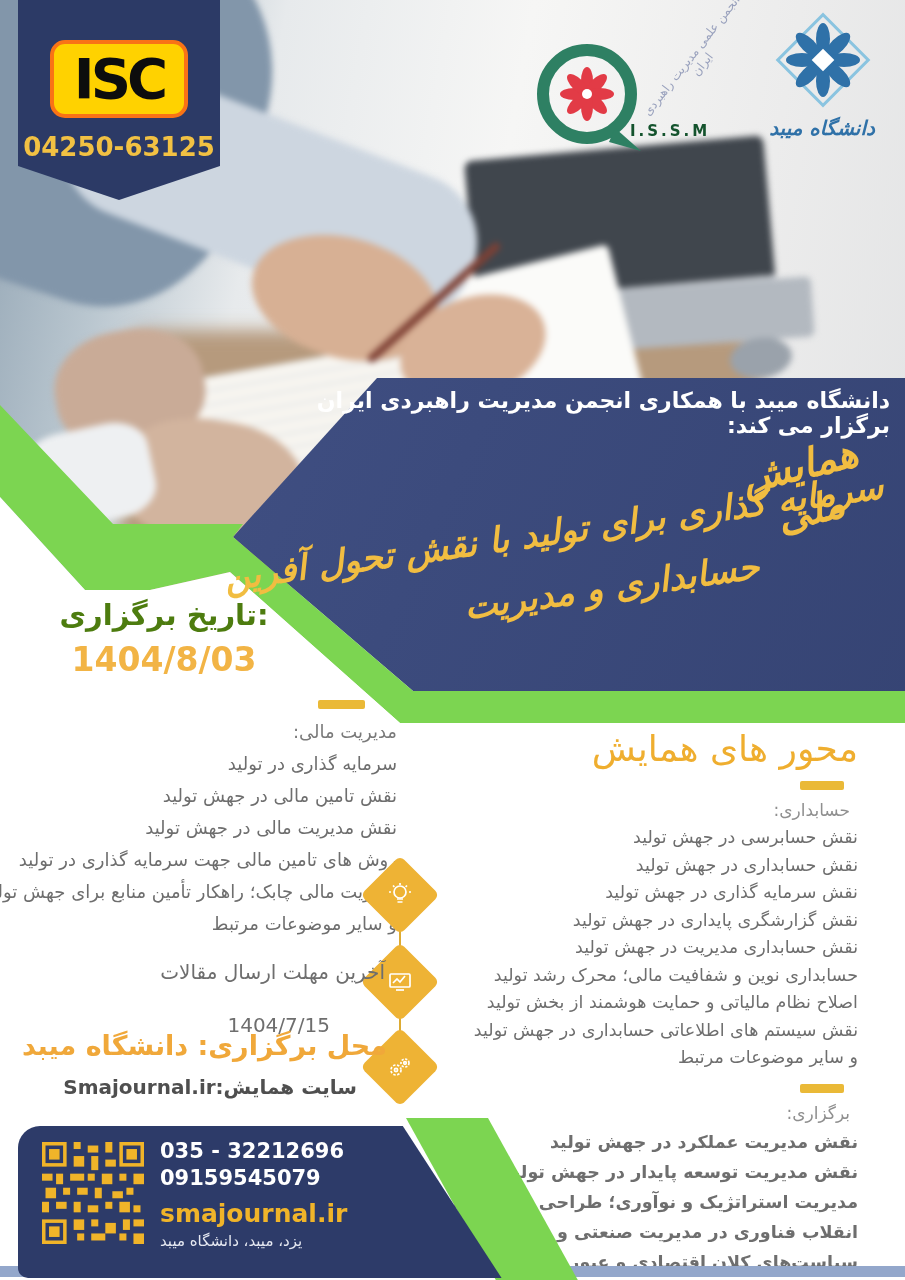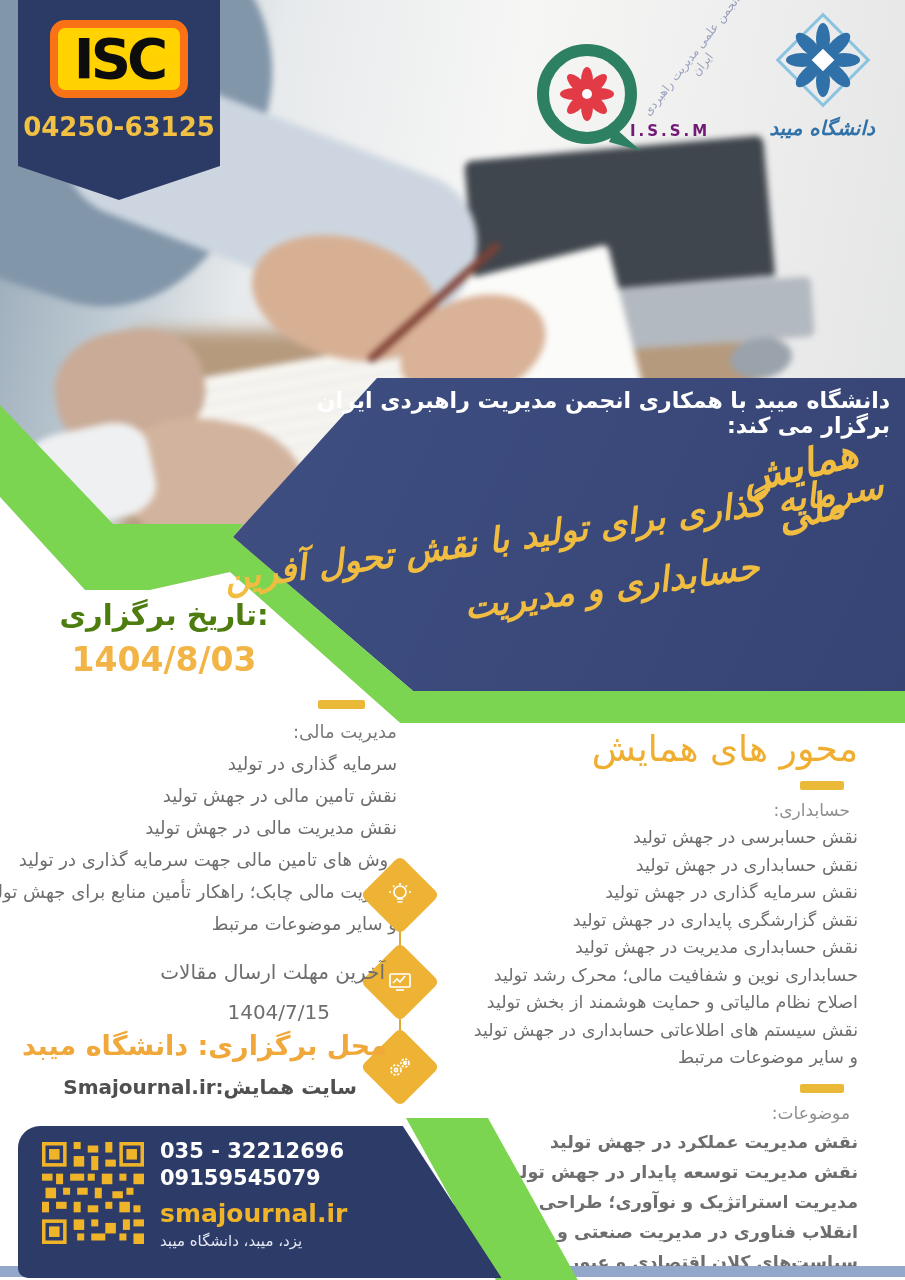--- a/index.html
+++ b/index.html
@@ -34,28 +34,28 @@
     background:linear-gradient(115deg,#45548a 0%,#3c4b7d 45%,#334170 100%);
     clip-path:polygon(377px 378px,905px 378px,905px 691px,413px 691px,233px 537px);}
   .green-band{left:0;top:0;width:905px;height:1280px;background:#7cd551;
     clip-path:polygon(0px 405px,113px 524px,243px 524px,233px 537px,413px 691px,905px 691px,905px 723px,400px 723px,230px 572px,150px 590px,85px 590px,0px 497px);}
   .white-cover{left:0;top:0;width:905px;height:1280px;background:#fff;
     clip-path:polygon(0px 497px,85px 590px,150px 590px,230px 572px,400px 723px,905px 723px,905px 1280px,0px 1280px);}
 
   
   .isc-badge{left:18px;top:0;width:202px;height:200px;background:#2c3a66;
     clip-path:polygon(0 0,100% 0,100% 83%,50% 100%,0 83%);text-align:center;}
-  .isc-box{margin:20px auto 0;width:138px;height:78px;background:#ffd200;border:8px solid #f97316;border-radius:15px;
+  .isc-box{margin:40px auto 0;width:138px;height:78px;background:#ffd200;border:4px solid #f97316;border-radius:15px;
     display:flex;align-items:center;justify-content:center;}
   .isc-box span{font-size:56px;font-weight:900;color:#0d0d0d;letter-spacing:-4px;line-height:1;}
   .isc-code{margin-top:14px;color:#f2c143;font-weight:bold;font-size:26px;}
 
   
   .issm-callig{left:622px;top:46px;width:150px;color:#99a1bd;font-size:12px;transform:rotate(-52deg);transform-origin:center;text-align:center;}
-  .issm-acronym{left:630px;top:122px;color:#701a75;font-weight:bold;font-size:15px;letter-spacing:3px;}
+  .issm-acronym{left:630px;top:122px;color:#14532d;font-weight:bold;font-size:15px;letter-spacing:3px;}
   .meybod-name{left:752px;top:116px;width:140px;text-align:center;color:#2f71a8;font-weight:bold;font-size:20px;font-style:italic;}
 
   
   .organizer{right:15px;top:388px;width:620px;direction:rtl;text-align:right;color:#fff;font-weight:bold;font-size:22px;}
   .event-type{left:705px;top:442px;width:200px;text-align:center;color:#f1bd41;font-size:40px;font-weight:bold;font-style:italic;transform:rotate(-14deg);}
   .main-title{left:325px;top:505px;width:565px;text-align:center;color:#f1bd41;font-weight:bold;font-style:italic;transform:rotate(-8deg);direction:rtl;}
   .main-title .t1{font-size:35px;margin-bottom:22px;white-space:nowrap;}
   .main-title .t2{font-size:35px;}
 
   
@@ -70,21 +70,21 @@
   .fin-list .cat{color:#7a7a7a;}
 
   
   .tl-line{left:399px;top:895px;width:2px;height:172px;background:#ddab33;}
   .diamond{width:56px;height:56px;background:#eeb335;border-radius:6px;transform:rotate(45deg);display:flex;align-items:center;justify-content:center;}
   .diamond svg{transform:rotate(-45deg);}
   .d1{left:372px;top:867px;} .d2{left:372px;top:954px;} .d3{left:372px;top:1039px;}
 
   
   .deadline{right:520px;top:960px;width:340px;direction:rtl;text-align:right;color:#6e6e6e;font-size:20px;}
-  .deadline .val{margin:16px 55px 0 0;}
+  .deadline .val{margin:29px 55px 0 0;}
   .venue{right:518px;top:1030px;direction:rtl;white-space:nowrap;color:#f0a83a;font-weight:bold;font-size:27px;}
   .site-line{right:548px;top:1075px;direction:rtl;white-space:nowrap;color:#4f4f4f;font-weight:bold;font-size:20px;}
 
   
   .topics{right:47px;top:728px;width:470px;direction:rtl;text-align:right;}
   .topics h1{margin:0;color:#efae2f;font-size:36px;font-weight:normal;}
   .topics .dash{width:44px;margin:12px 14px 10px 0;}
   .topics .cat{color:#8f8f8f;font-size:17px;margin:4px 8px;}
   .topics .item{color:#6e6e6e;font-size:17.5px;line-height:27.5px;white-space:nowrap;}
   .topics .mg .item{line-height:30px;font-weight:bold;}
@@ -242,21 +242,21 @@
       <div class="item">نقش سرمایه گذاری در جهش تولید</div>
       <div class="item">نقش گزارشگری پایداری در جهش تولید</div>
       <div class="item">نقش حسابداری مدیریت در جهش تولید</div>
       <div class="item">حسابداری نوین و شفافیت مالی؛ محرک رشد تولید</div>
       <div class="item">اصلاح نظام مالیاتی و حمایت هوشمند از بخش تولید</div>
       <div class="item">نقش سیستم های اطلاعاتی حسابداری در جهش تولید</div>
       <div class="item">و سایر موضوعات مرتبط</div>
     </div>
     <div class="dash"></div>
     <div class="mg">
-      <div class="cat">موضوعات:</div>
+      <div class="cat">برگزاری:</div>
       <div class="item">نقش مدیریت عملکرد در جهش تولید</div>
       <div class="item">نقش مدیریت توسعه پایدار در جهش تولید</div>
       <div class="item">مدیریت استراتژیک و نوآوری؛ طراحی مسیر رشد پایدار</div>
       <div class="item">انقلاب فناوری در مدیریت صنعتی و بهبود فرآیندهای تولید</div>
       <div class="item">سیاست‌های کلان اقتصادی و عبور از موانع و چالش های تولید</div>
       <div class="item">و سایر موضوعات مرتبط</div>
     </div>
   </div>
 
   <div class="abs bottom-bar"></div>

